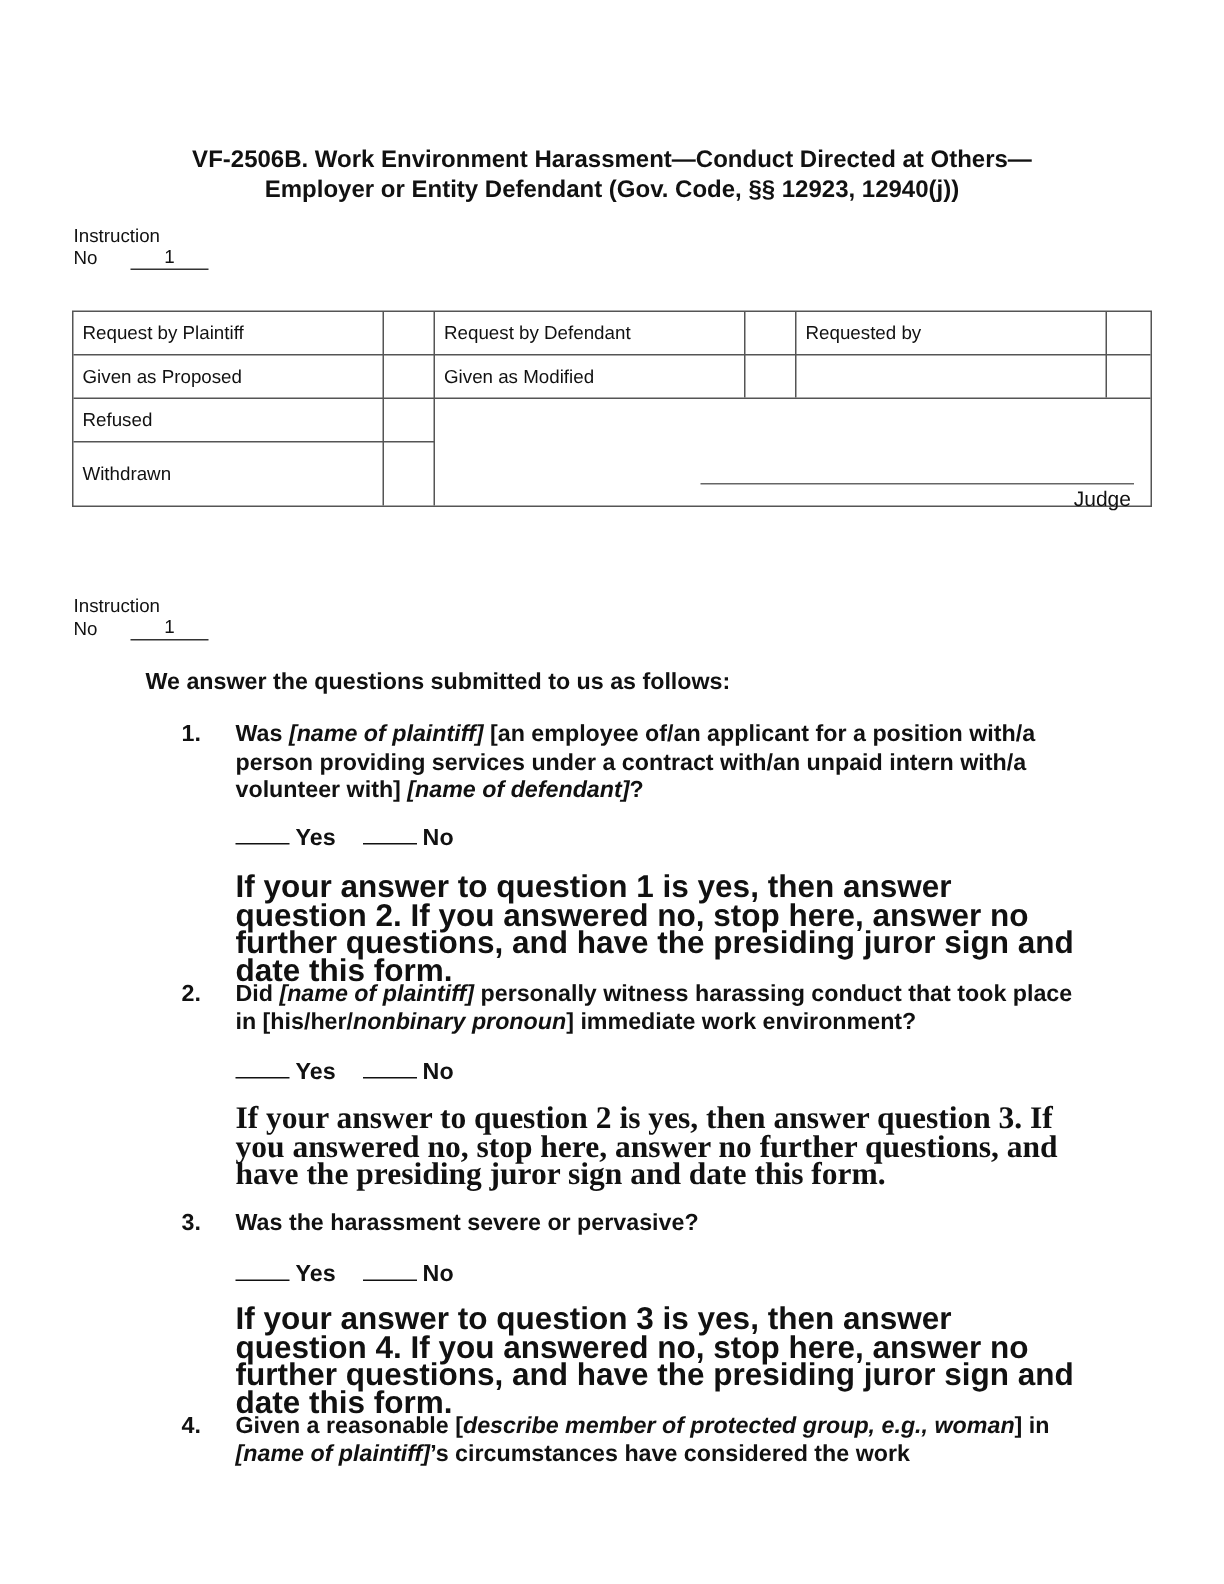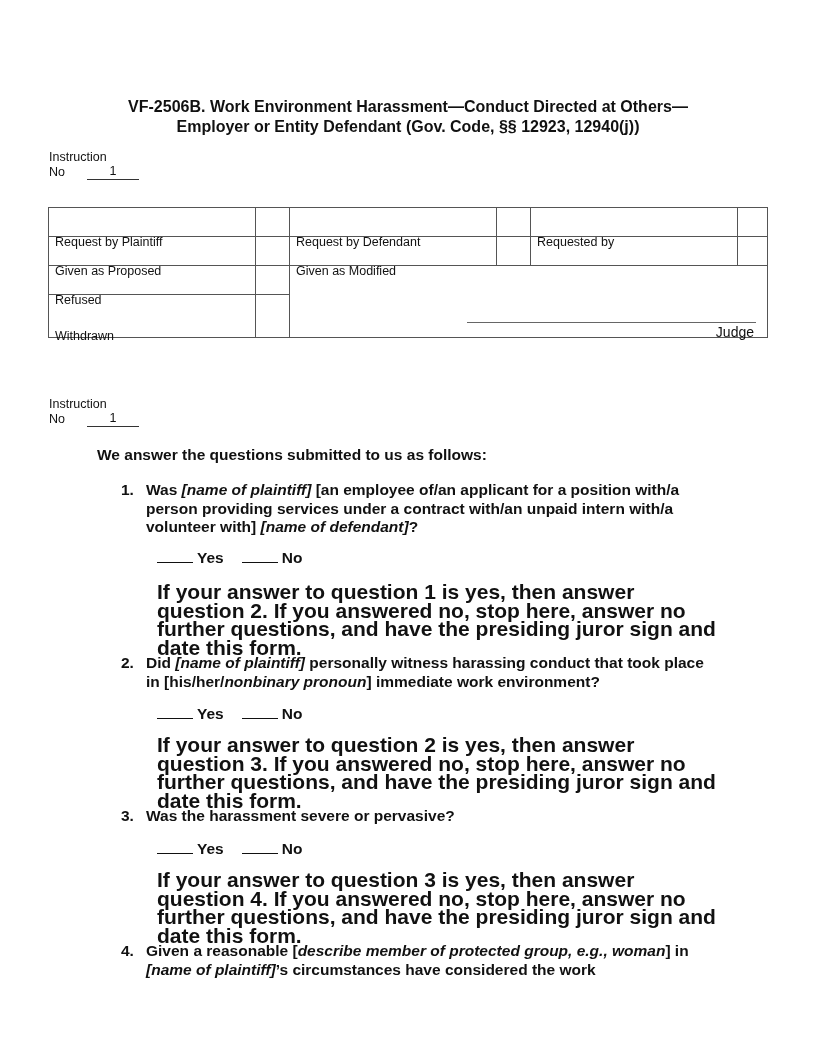--- a/index.html
+++ b/index.html
@@ -19,35 +19,35 @@
   .instr .no-val {
     display: inline-block; width: 52px; text-align: center;
     border-bottom: 1px solid #333; line-height: 13px;
   }
   .grid {
     position: absolute; left: 48px; top: 207px; width: 720px; height: 131px;
     border: 1px solid #555; box-sizing: border-box;
   }
   .cell {
     position: absolute; box-sizing: border-box; font-size: 12.5px;
-    padding-left: 6px; display: flex; align-items: center; margin-top: 20px;
+    padding-left: 6px; display: flex; align-items: center;
   }
   .vline { position: absolute; width: 1px; background: #555; }
   .hline { position: absolute; height: 1px; background: #555; }
   .judge-line { position: absolute; left: 418px; width: 289px; top: 114px; height: 1px; background: #666; }
   .judge-label { position: absolute; right: 13px; top: 116px; font-size: 14px; }
   .intro {
     position: absolute; left: 97px; top: 446px; font-weight: bold; font-size: 15.5px;
   }
   .q {
     position: absolute; left: 121px; width: 600px; font-weight: bold;
     font-size: 15.5px; line-height: 18.5px;
   }
   .q .num { position: absolute; left: 0; top: 0; }
-  .q .body { margin-left: 25px; }
+  .q .body { margin-left: 36px; }
   .q i { font-style: italic; }
   .yn { position: absolute; left: 157px; font-weight: bold; font-size: 15.5px; }
   .yn .blank { display: inline-block; width: 36px; border-bottom: 1.5px solid #111; height: 14px; vertical-align: baseline; margin-right: 4px; }
   .yn .sp { display: inline-block; width: 18px; }
   .follow {
     position: absolute; left: 157px; width: 560px; font-weight: bold;
     font-size: 21px; line-height: 18.5px;
   }
 </style>
 </head>
@@ -120,21 +120,21 @@
 </div>
 <div class="follow" style="top:583px;">If your answer to question 1 is yes, then answer question 2. If you answered no, stop here, answer no further questions, and have the presiding juror sign and date this form.</div>
 
 <div class="q" style="top:654px;">
   <span class="num">2.</span>
   <div class="body"><span>Did </span><i>[name of plaintiff]</i><span> personally witness harassing conduct that took place in [his/her/</span><i>nonbinary pronoun</i><span>] immediate work environment?</span></div>
 </div>
 <div class="yn" style="top:704px;">
   <span class="blank"></span><span>Yes</span><span class="sp"></span><span class="blank"></span><span>No</span>
 </div>
-<div class="follow" style="top:736px;">If your answer to question 2 is yes, then answer question 3. If you answered no, stop here, answer no further questions, and have the presiding juror sign and date this form.</div>
+<div class="follow" style="top:736px;font-family:Liberation Serif, serif;">If your answer to question 2 is yes, then answer question 3. If you answered no, stop here, answer no further questions, and have the presiding juror sign and date this form.</div>
 
 <div class="q" style="top:807px;">
   <span class="num">3.</span>
   <div class="body">Was the harassment severe or pervasive?</div>
 </div>
 <div class="yn" style="top:839px;">
   <span class="blank"></span><span>Yes</span><span class="sp"></span><span class="blank"></span><span>No</span>
 </div>
 <div class="follow" style="top:871px;">If your answer to question 3 is yes, then answer question 4. If you answered no, stop here, answer no further questions, and have the presiding juror sign and date this form.</div>
 

